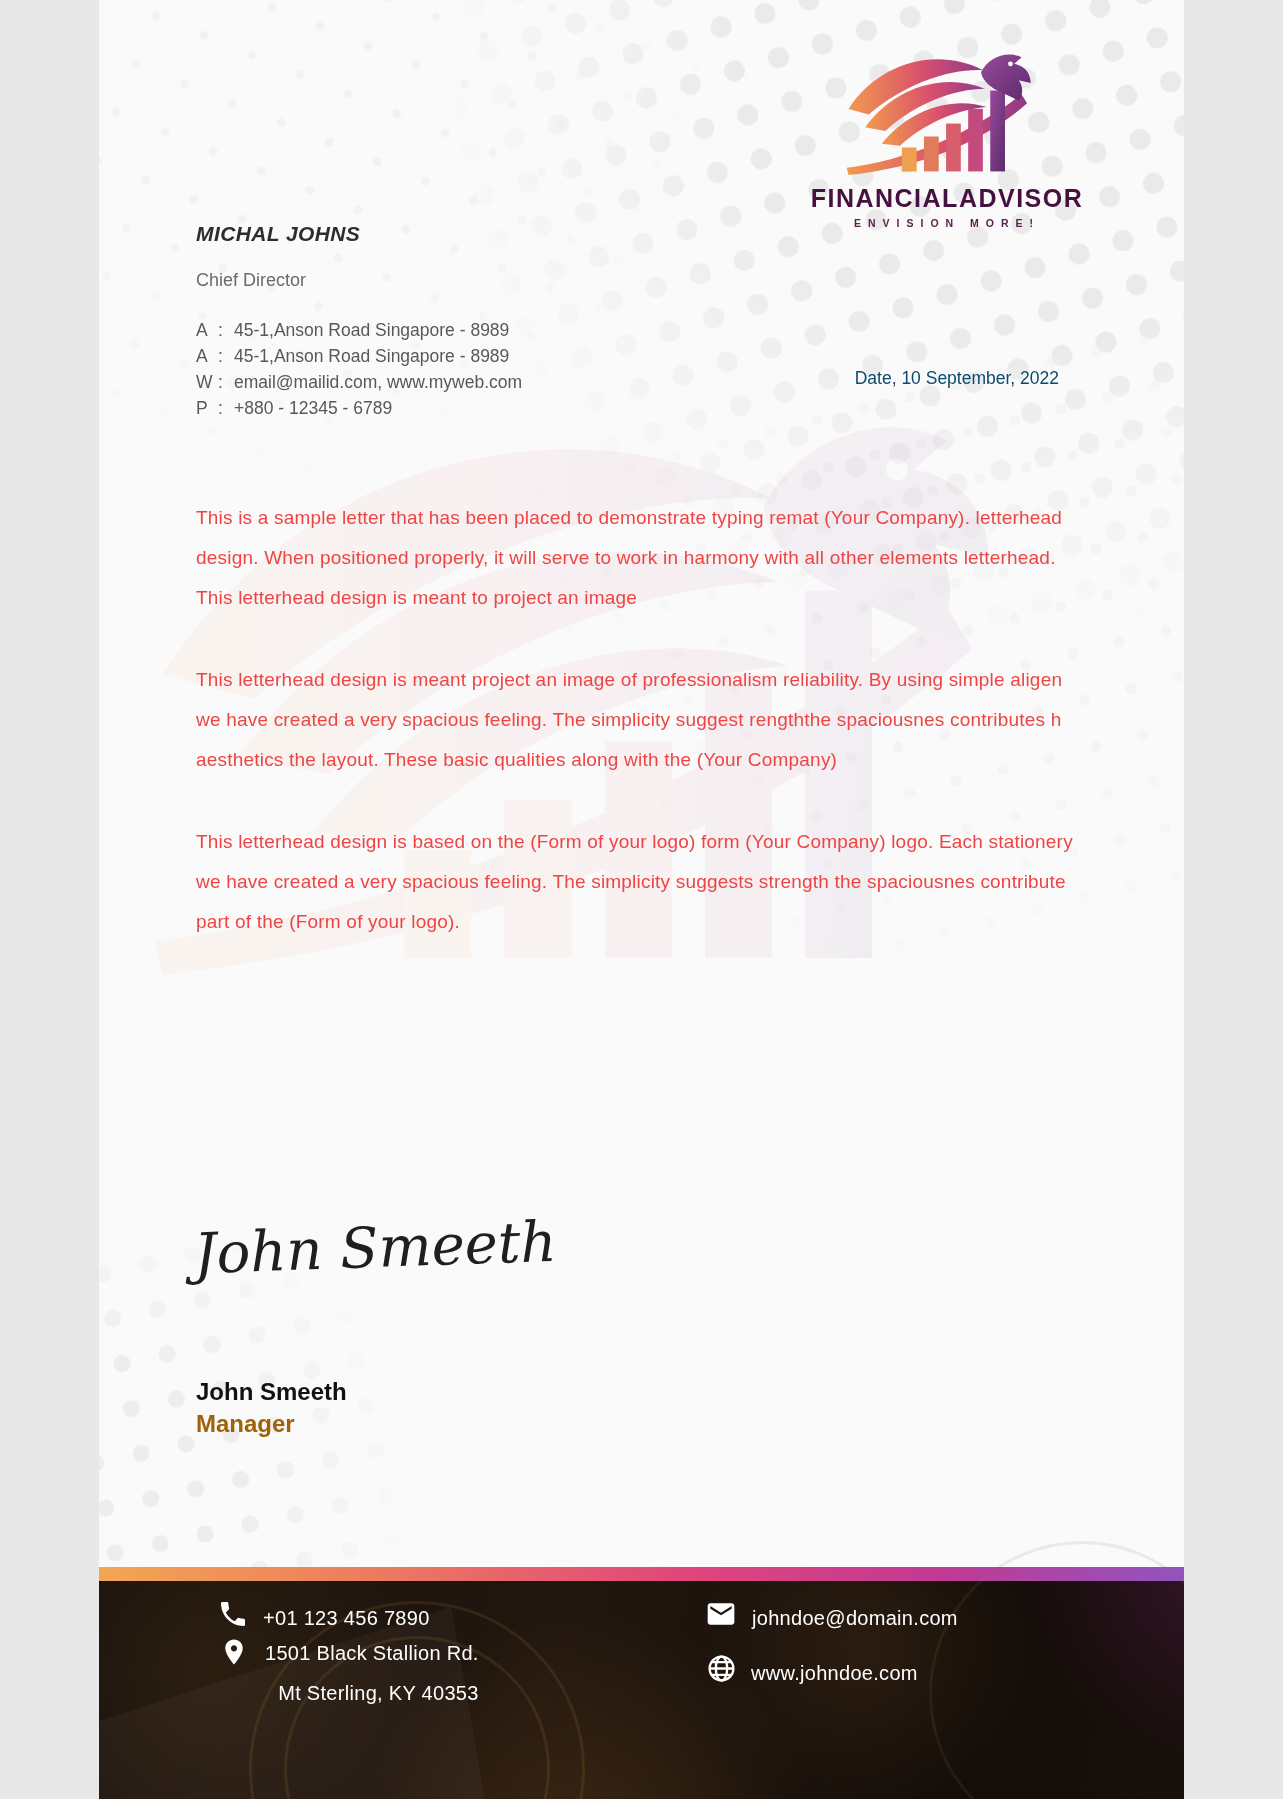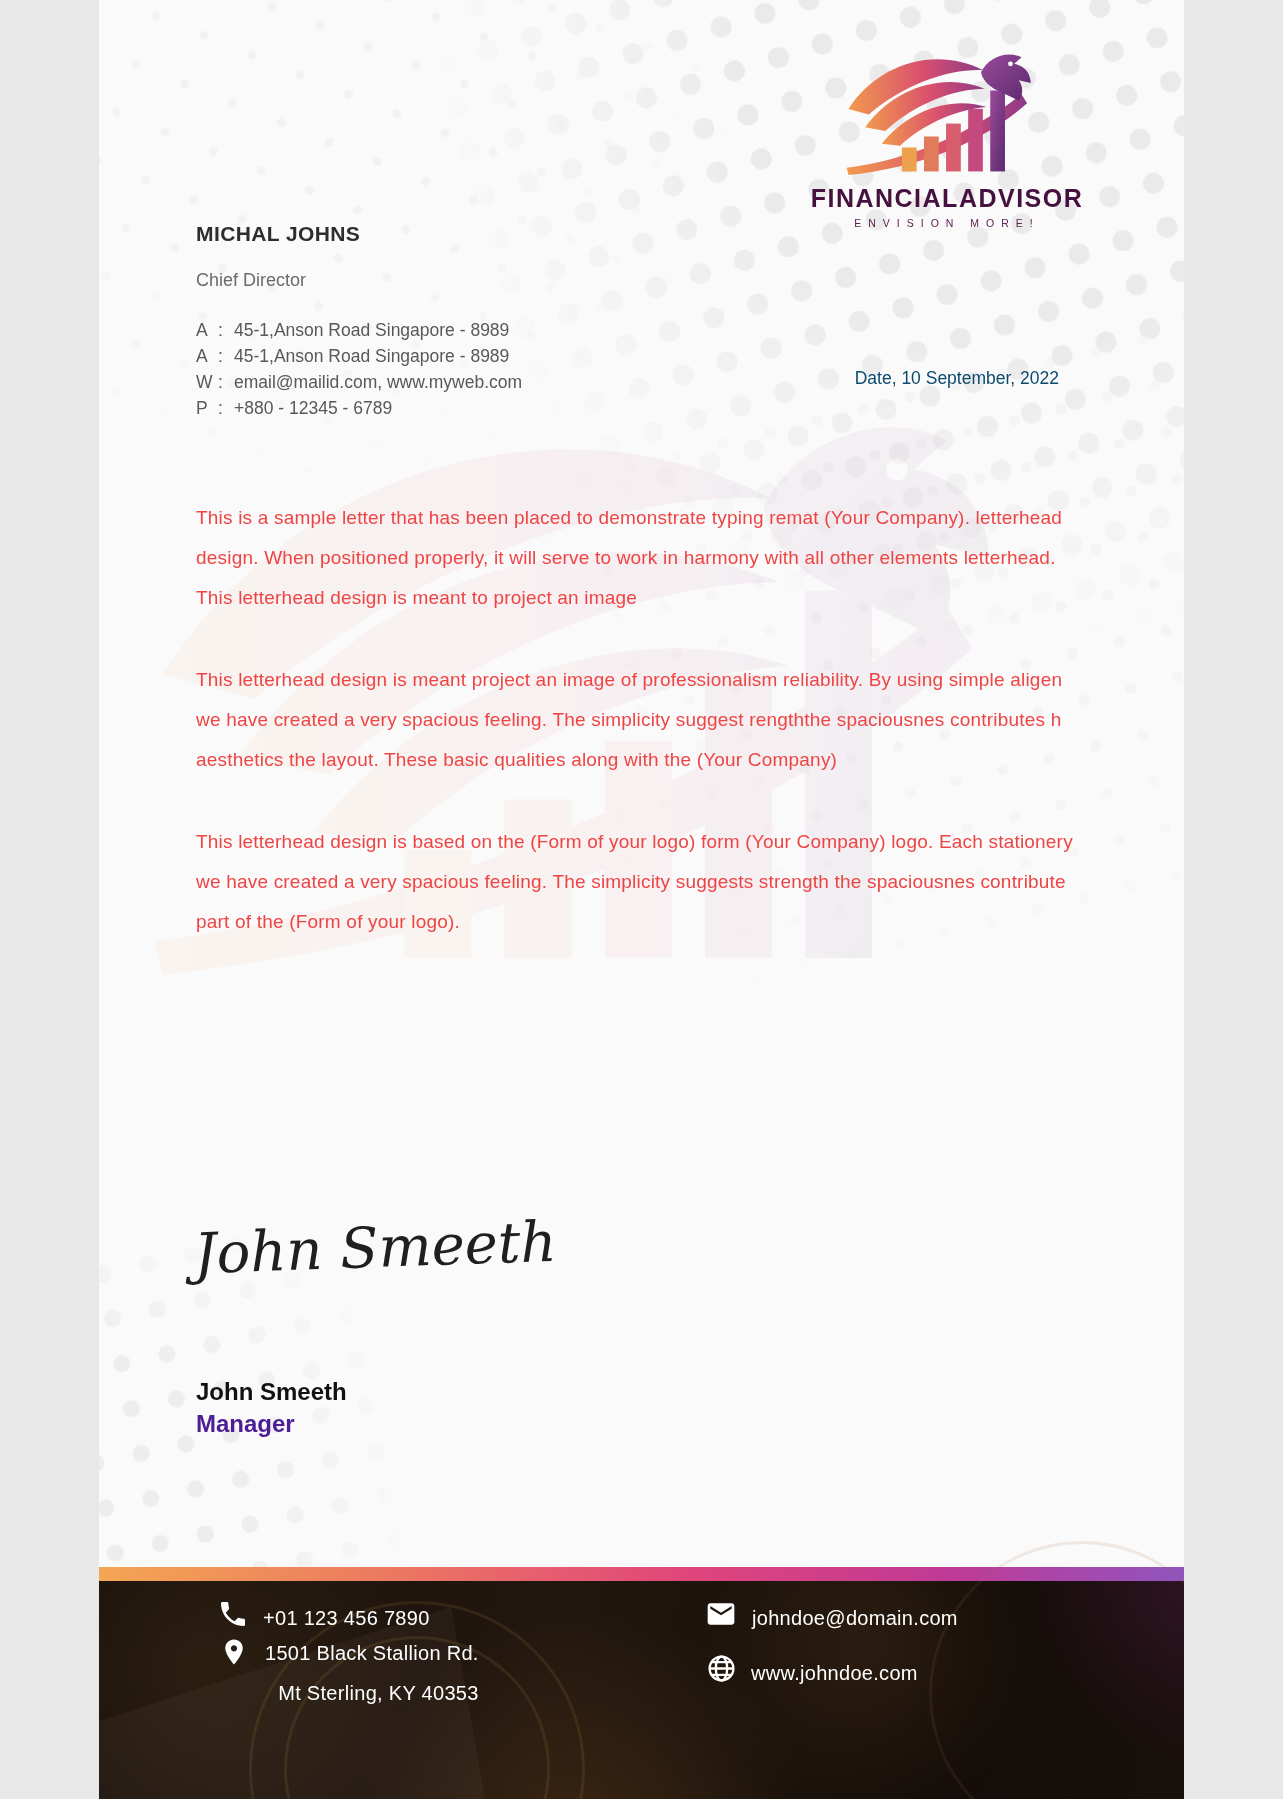--- a/index.html
+++ b/index.html
@@ -41,46 +41,46 @@
   
   .watermark{position:absolute;left:30px;top:390px;width:960px;height:660px;opacity:.055;}
   
   .logo-block{position:absolute;top:50px;left:668px;width:360px;text-align:center;}
   .logo-icon{display:block;margin:0 auto;width:238px;height:138px;}
   .company-name{
     margin-top:-4px;font-size:25px;font-weight:800;letter-spacing:1.5px;
     color:#47113f;white-space:nowrap;
   }
   .tagline{
-    margin-top:4px;font-size:10.5px;font-weight:400;letter-spacing:7px;
+    margin-top:4px;font-size:10.5px;font-weight:700;letter-spacing:7px;
     color:#5d2051;white-space:nowrap;
   }
   
   .sender{position:absolute;left:97px;top:222px;}
-  .sender-name{font-size:21px;font-weight:bold;color:#2d2d2d;letter-spacing:.4px;}
+  .sender-name{font-size:21px;font-weight:bold;color:#2d2d2d;letter-spacing:.4px;font-style:italic;}
   .sender-title{margin-top:24px;font-size:18px;color:#6b6b6b;}
   .contact{margin-top:26px;}
   .contact-row{display:flex;font-size:17.5px;color:#585858;line-height:26px;}
   .c-label{width:22px;}
   .c-colon{width:16px;}
   .date-line{position:absolute;left:745px;top:368px;width:215px;text-align:right;
     font-size:17.5px;color:#0c4a6e;}
   
   .body-text{position:absolute;left:97px;top:498px;width:880px;}
   .body-text p{
     margin:0 0 42px 0;font-size:19px;line-height:40px;color:#ef4444;letter-spacing:.2px;
   }
   
   .sig-script{
     position:absolute;left:95px;top:1215px;
     font-family:"DejaVu Serif", serif;font-style:italic;
     font-size:56px;color:#1f1f1f;transform:rotate(-2deg);
   }
   .sig-name{position:absolute;left:97px;top:1378px;font-size:24px;font-weight:bold;color:#111;}
-  .sig-title{position:absolute;left:97px;top:1410px;font-size:24px;font-weight:bold;color:#4c1d95;}
+  .sig-title{position:absolute;left:97px;top:1410px;font-size:24px;font-weight:bold;color:#a16207;}
   
   .footer-stripe{
     position:absolute;left:0;top:1567px;width:1283px;height:14px;
     background:linear-gradient(90deg,#f3a653 0%,#ec7a60 22%,#e0457b 46%,#c03a95 66%,#8f55c0 85%,#7b68d4 100%);
   }
   .footer{
     position:absolute;left:0;top:1581px;width:1283px;height:218px;color:#fff;
     background:
       radial-gradient(circle 300px at 88% -10%, rgba(96,28,88,.40), rgba(96,28,88,0) 70%),
       radial-gradient(circle 330px at 38% 120%, rgba(110,72,28,.32), rgba(110,72,28,0) 70%),

